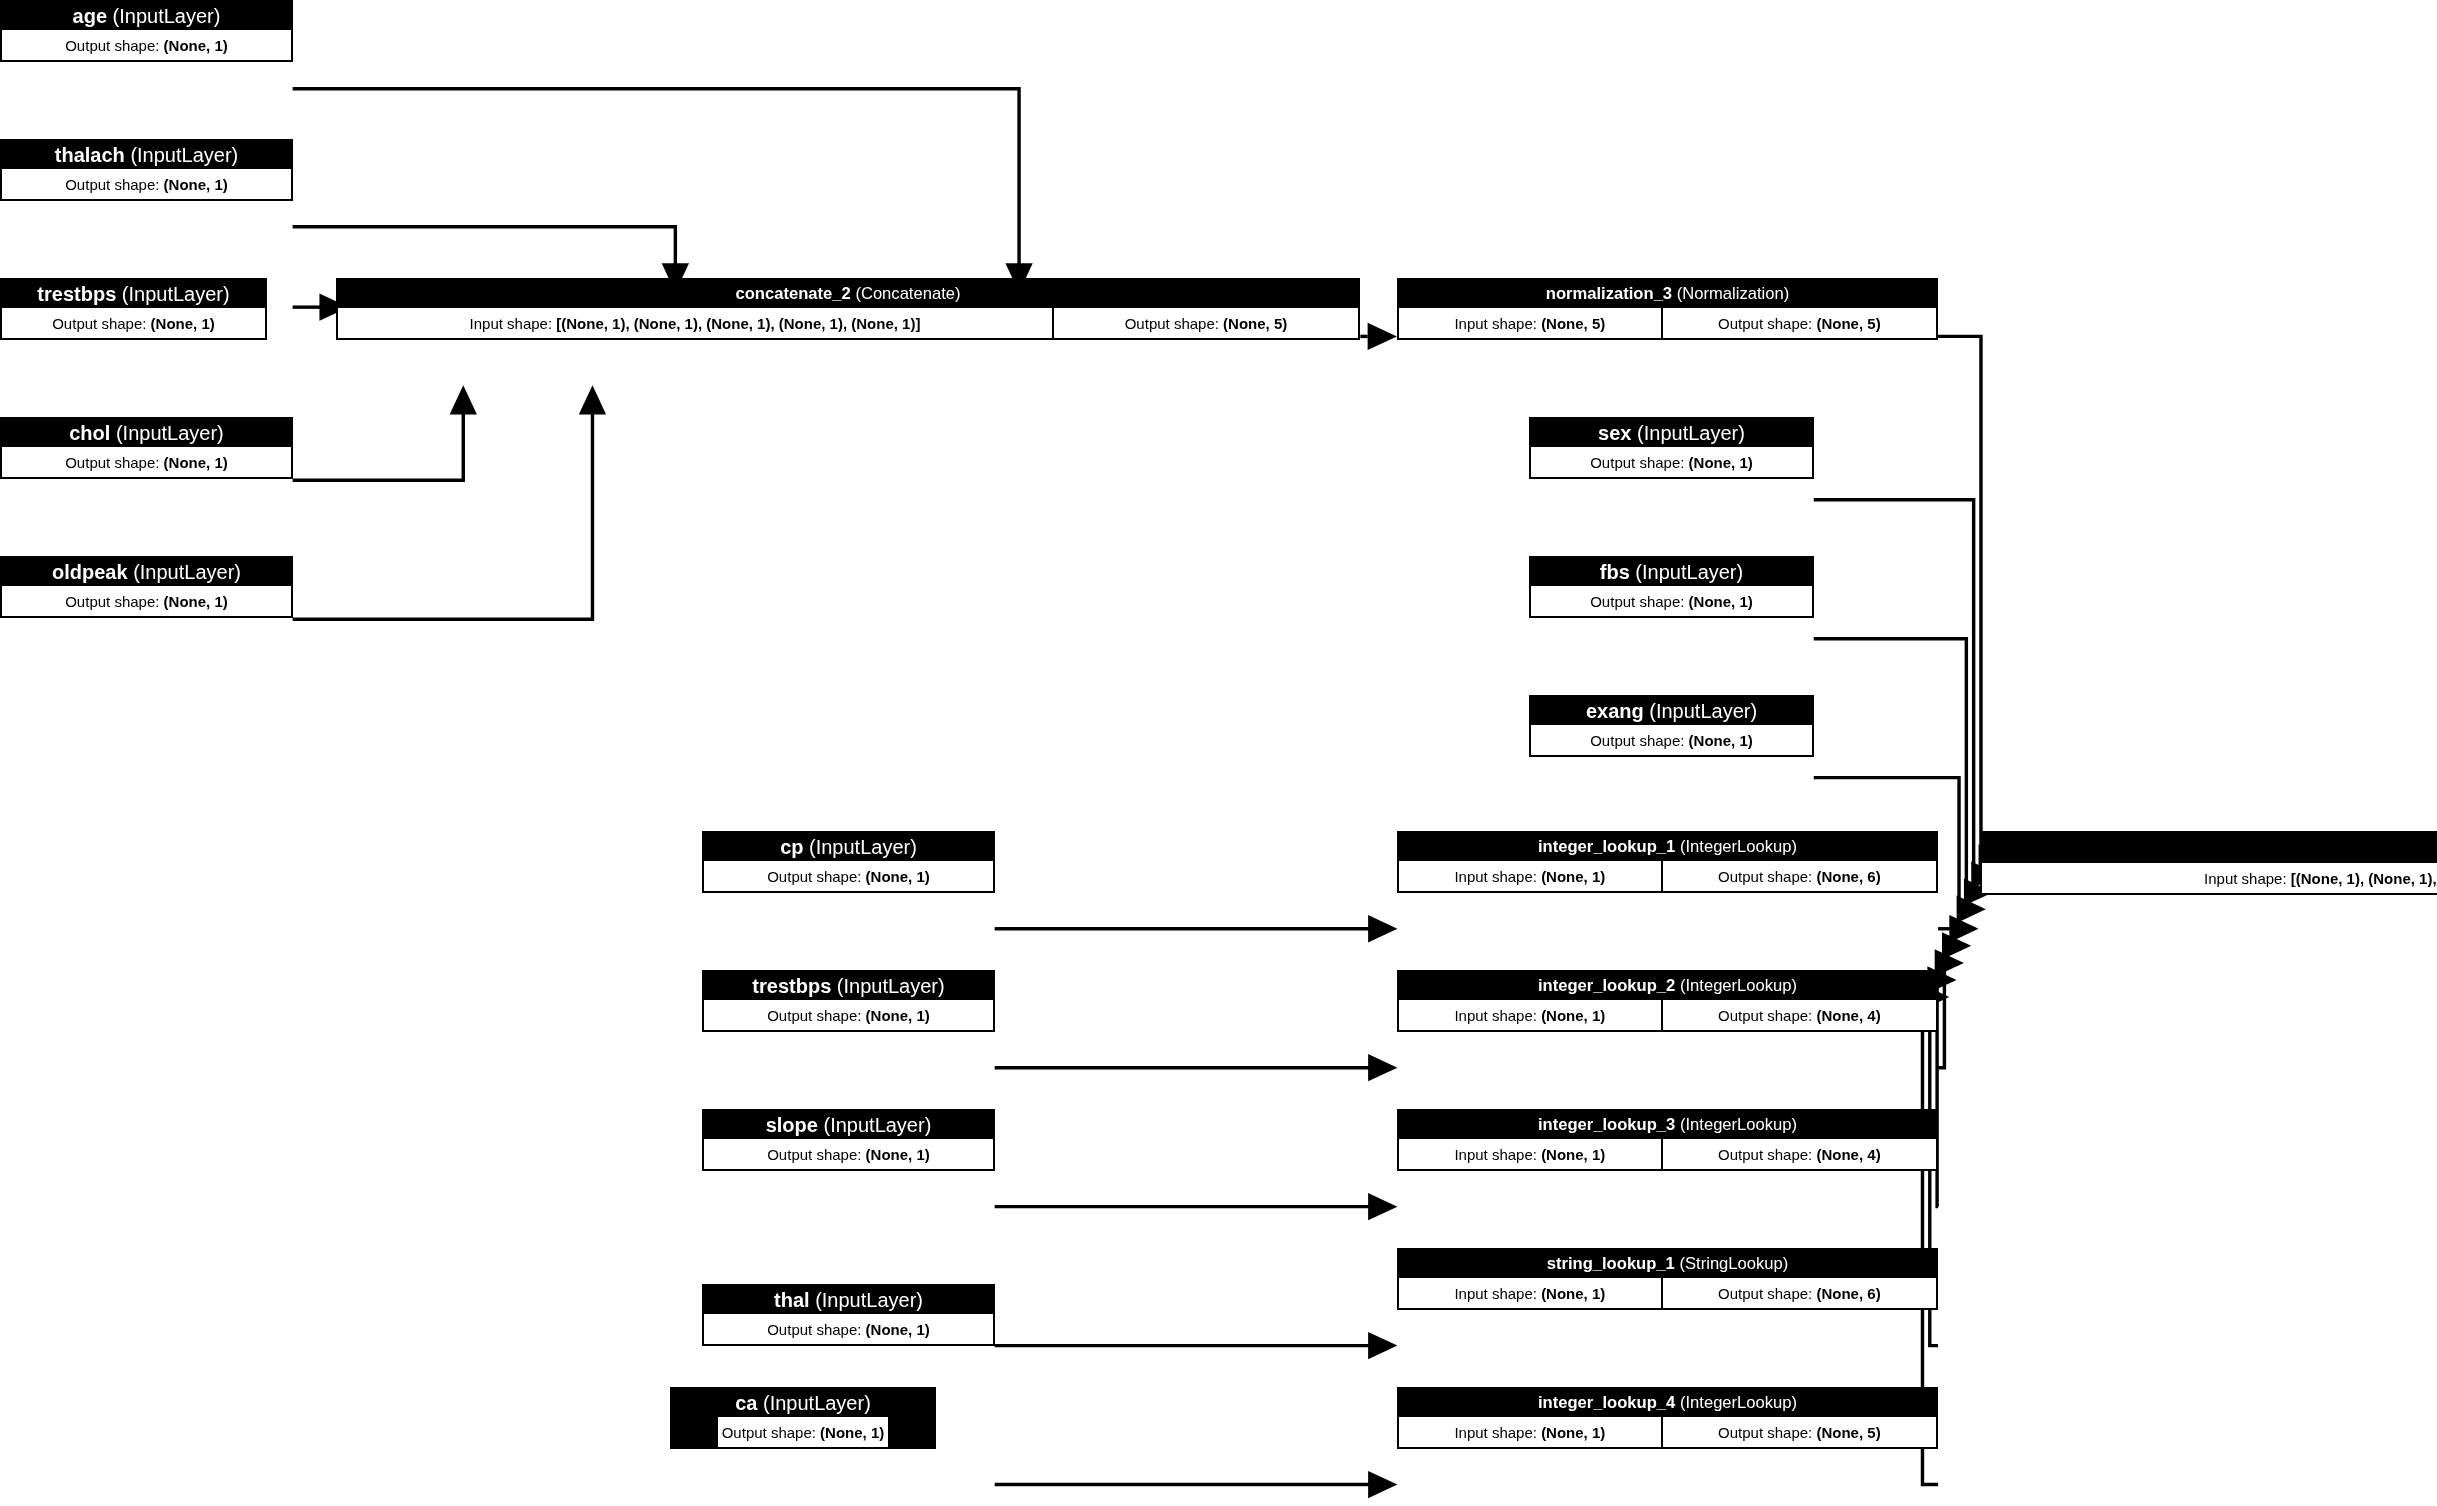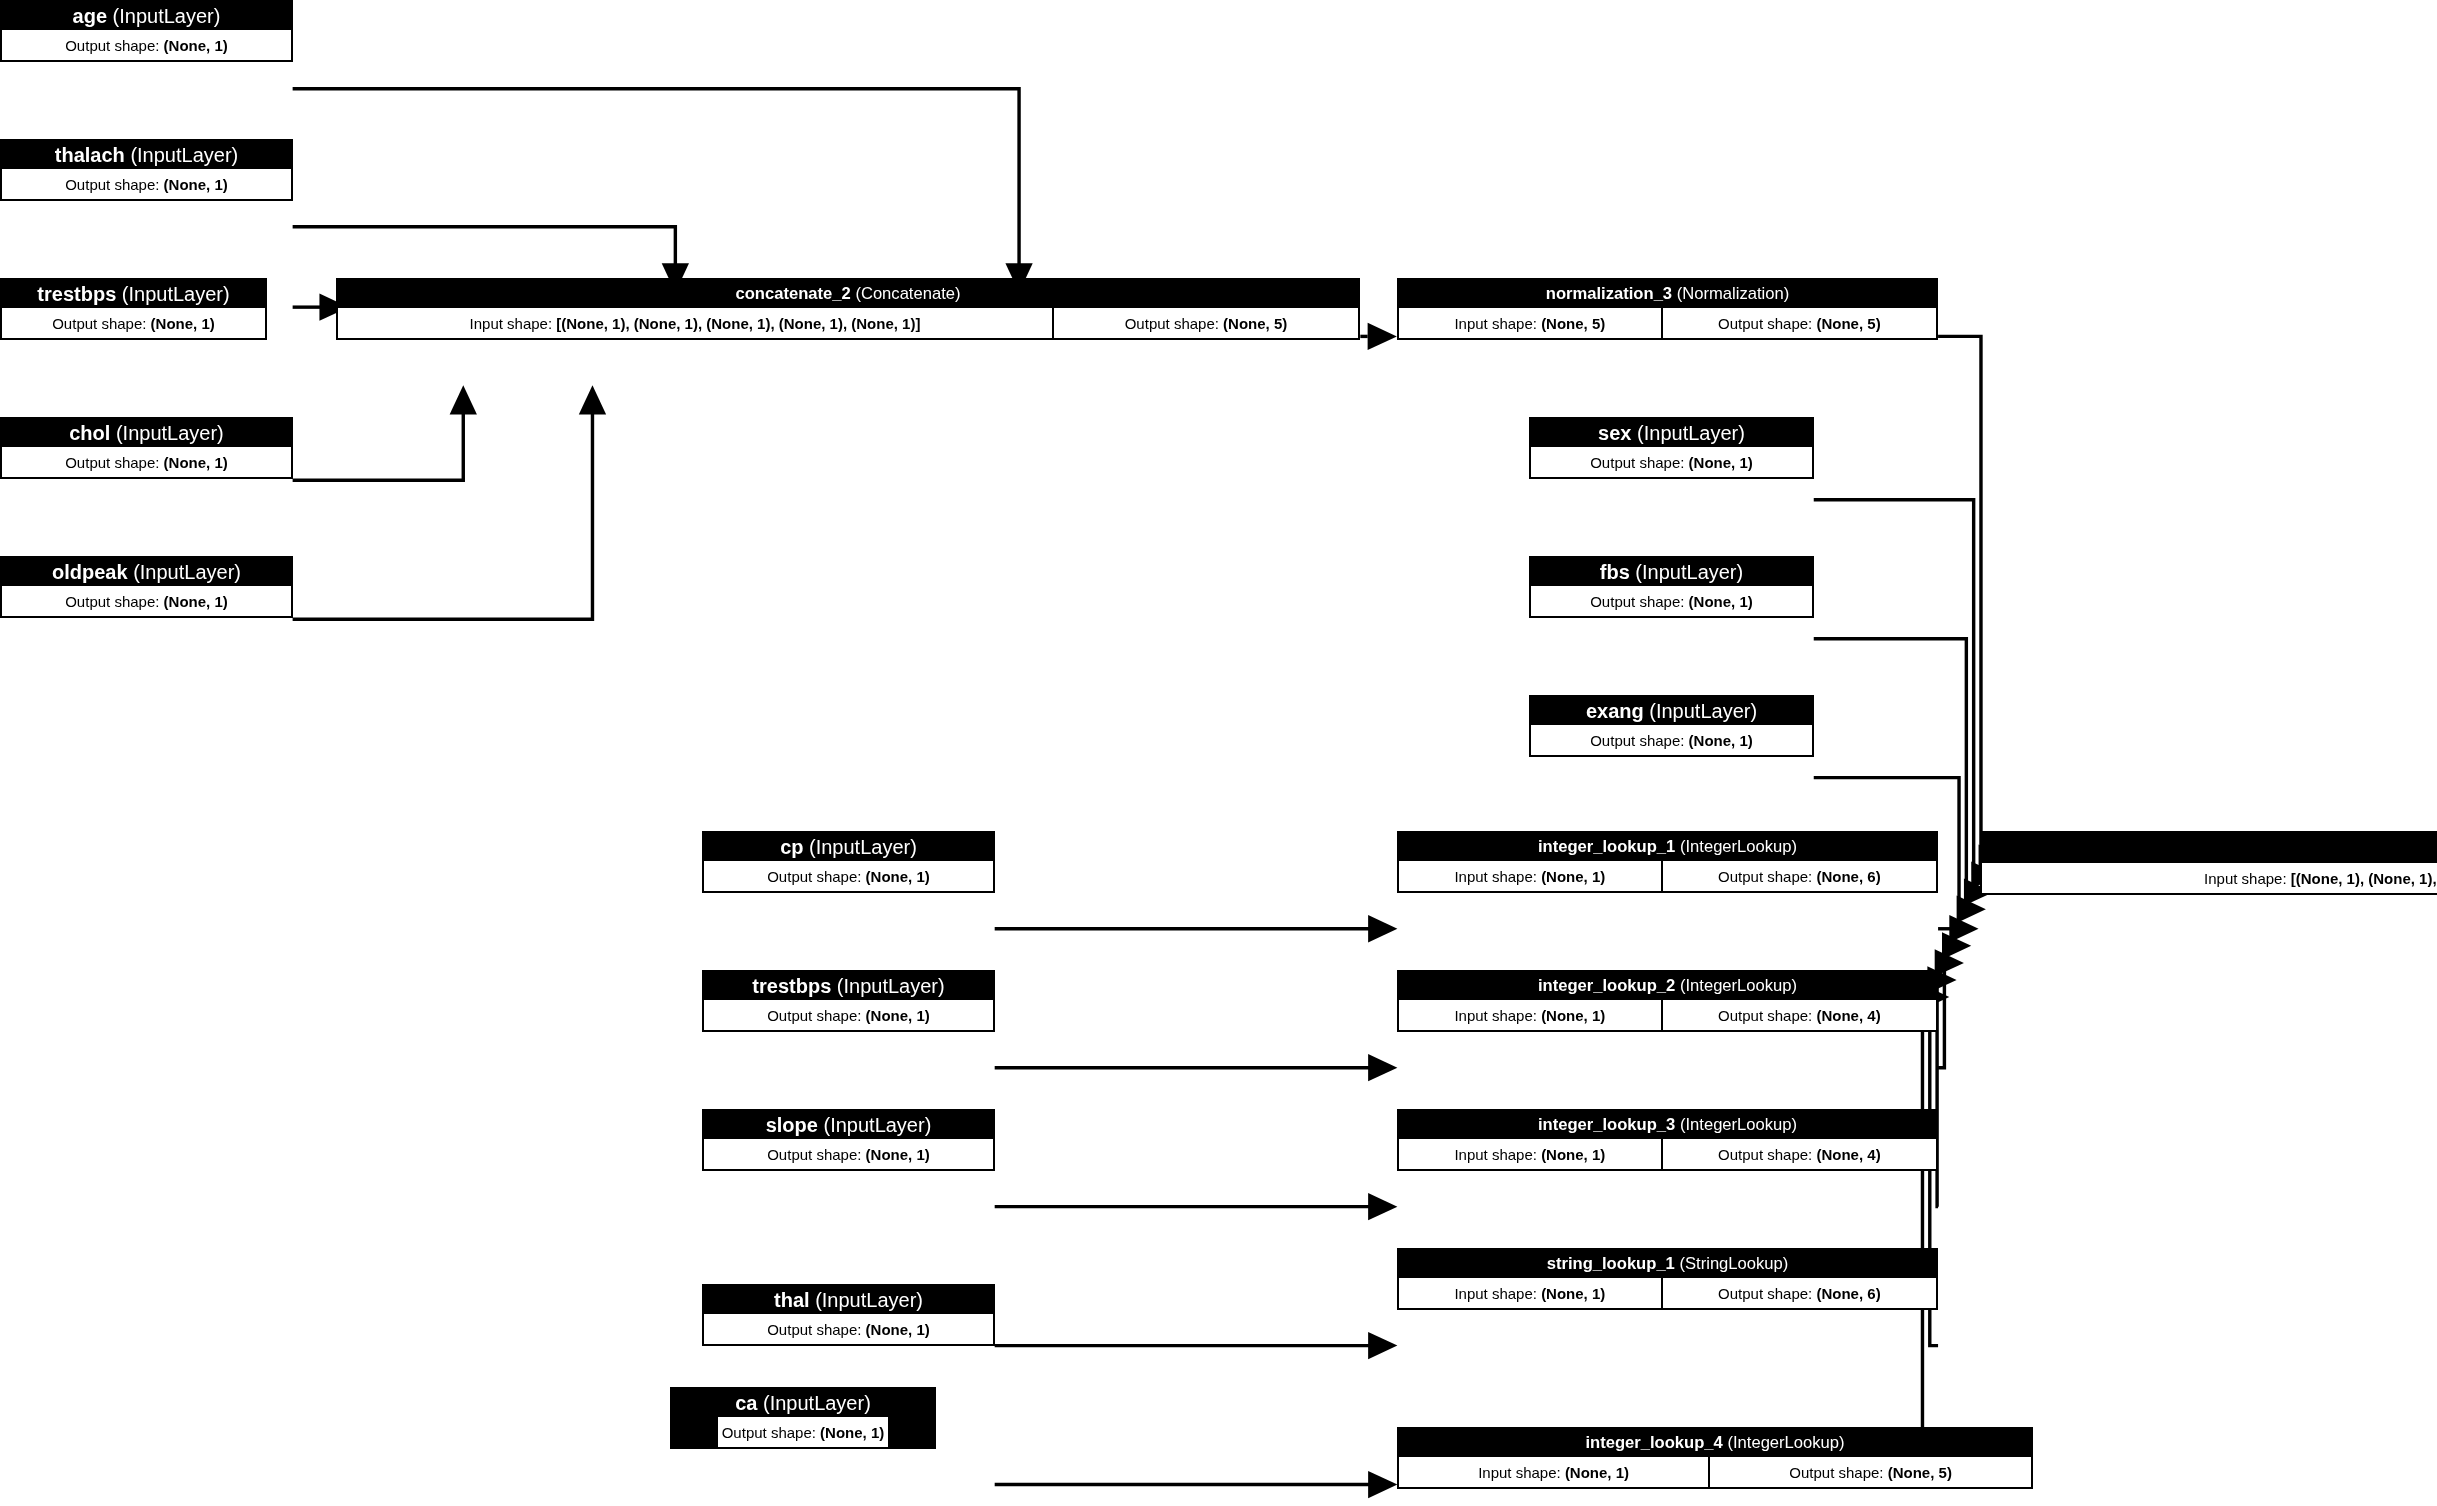--- a/index.html
+++ b/index.html
@@ -380,21 +380,21 @@
   <div class="node n-wide" style="left:1397px; top:1248px; width:541px;">
     <div class="node-title">
       <span class="nm">string_lookup_1</span>&nbsp;<span class="ty">(StringLookup)</span>
     </div>
     <div class="node-body">
       <div class="cell"><span class="lbl">Input shape:</span>&nbsp;<span class="val">(None, 1)</span></div>
       <div class="cell"><span class="lbl">Output shape:</span>&nbsp;<span class="val">(None, 6)</span></div>
     </div>
   </div>
 
-  <div class="node n-wide" style="left:1397px; top:1387px; width:636px;margin-top:40px;">
+  <div class="node n-wide" style="left:1397px; top:1387px; width:541px;">
     <div class="node-title">
       <span class="nm">integer_lookup_4</span>&nbsp;<span class="ty">(IntegerLookup)</span>
     </div>
     <div class="node-body">
       <div class="cell"><span class="lbl">Input shape:</span>&nbsp;<span class="val">(None, 1)</span></div>
       <div class="cell"><span class="lbl">Output shape:</span>&nbsp;<span class="val">(None, 5)</span></div>
     </div>
   </div>
 
   <div class="node n-big" style="left:1980px; top:831px; width:1490px;">

